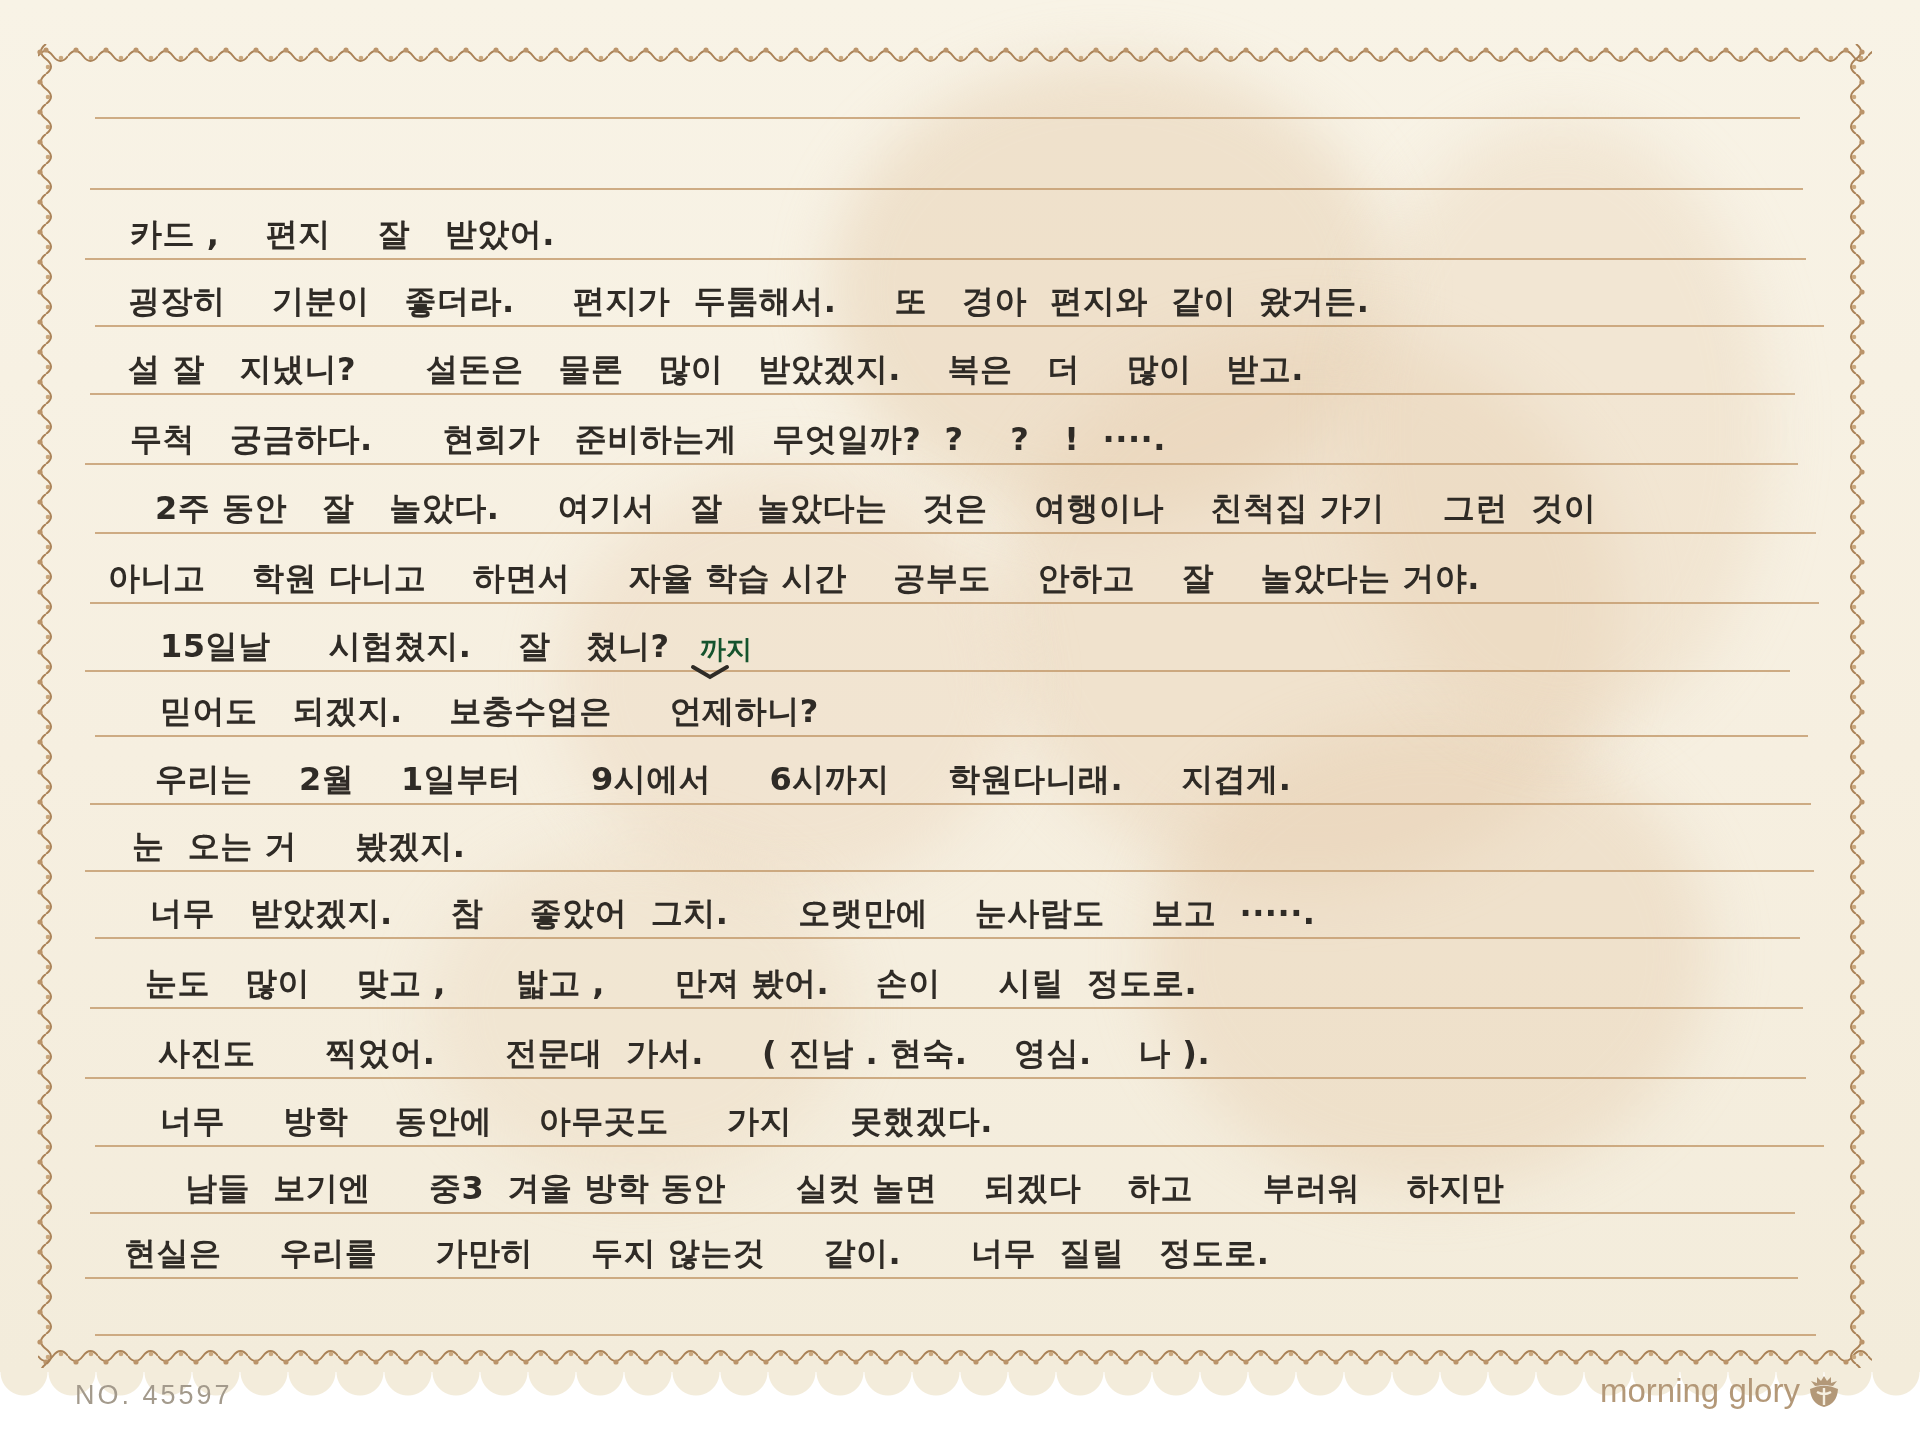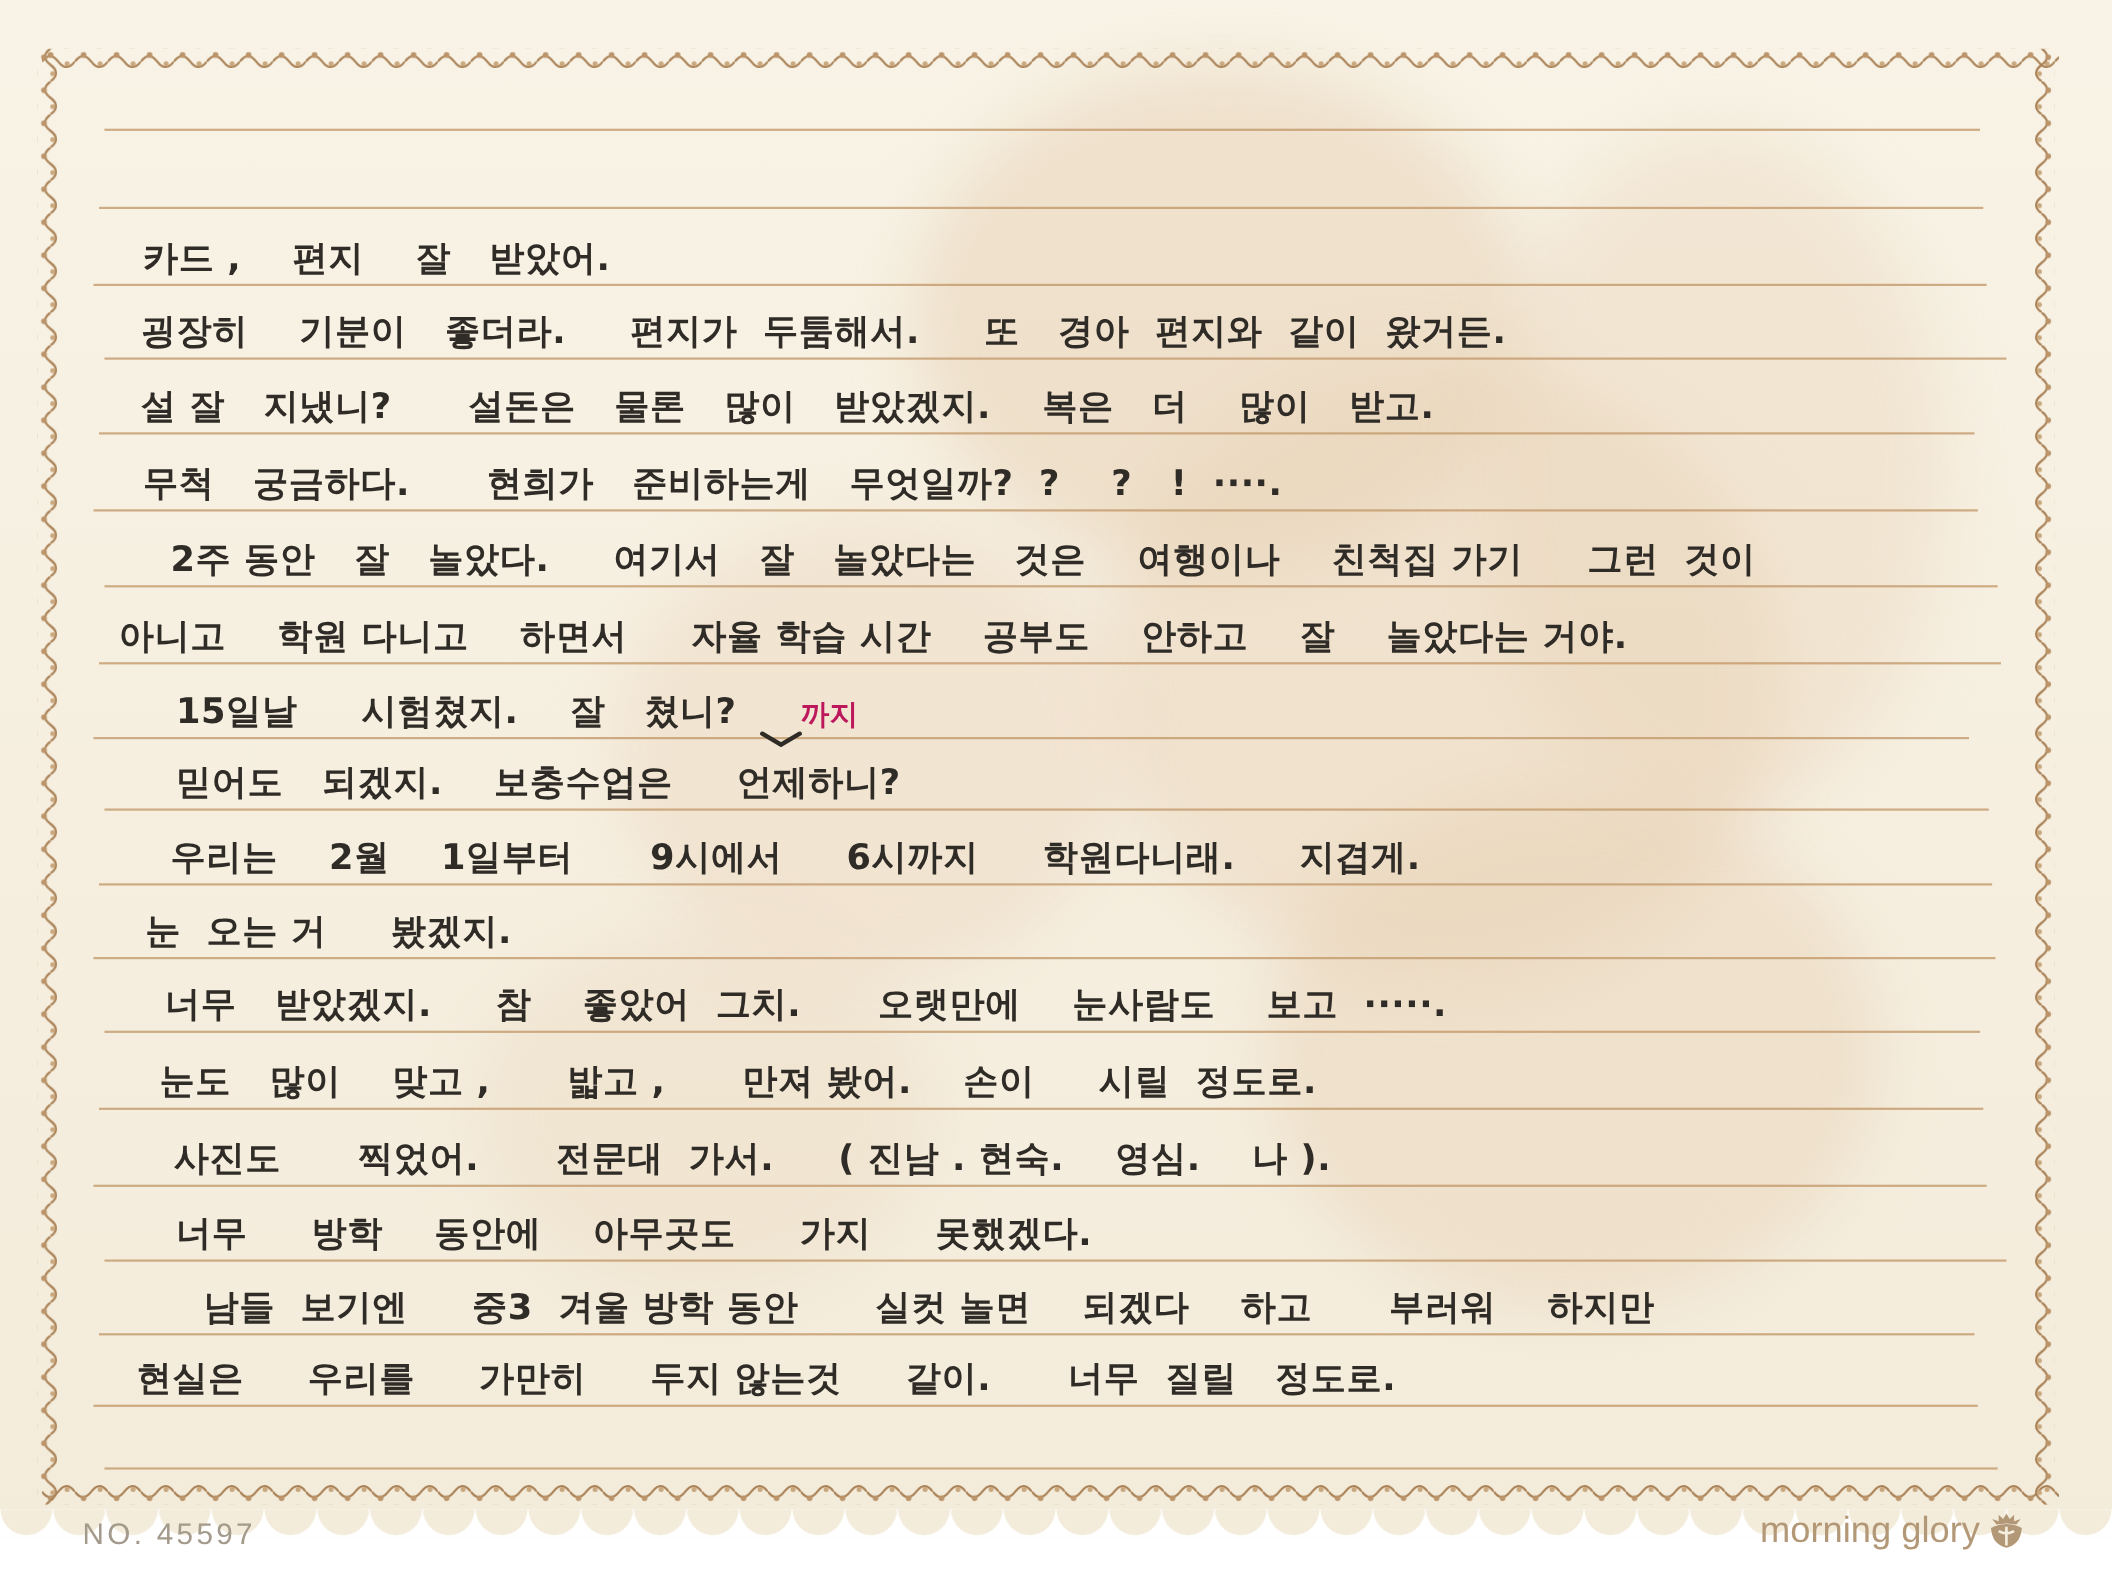--- a/index.html
+++ b/index.html
@@ -14,21 +14,21 @@
   
   .wm{position:absolute;border-radius:50%;filter:blur(28px);pointer-events:none;}
   
   .rule{position:absolute;height:2px;background:#c39a6b;opacity:.8;}
   
   .hand{position:absolute;color:#2f2b26;font-size:32px;line-height:44px;white-space:pre;
     letter-spacing:.5px;font-weight:600;}
   .title{position:absolute;top:68px;left:85px;font-size:54px;line-height:62px;font-weight:700;
     color:#262220;letter-spacing:2px;white-space:pre;}
   .title .name{border-bottom:5px solid #262220;padding-bottom:2px;margin-left:26px;}
-  .insertion{position:absolute;left:728px;top:632px;font-size:26px;font-weight:600;color:#be185d;}
+  .insertion{position:absolute;left:700px;top:632px;font-size:26px;font-weight:600;color:#14532d;}
   .caret{position:absolute;left:690px;top:664px;}
   
   .bstrip{position:absolute;}
   
   .stock-no{position:absolute;left:75px;top:1380px;font-size:27px;color:#a39a8c;
     font-family:"Liberation Sans",sans-serif;letter-spacing:3px;}
   .brand{position:absolute;left:1600px;top:1372px;color:#b39878;font-size:33px;
     font-family:"Liberation Sans",sans-serif;display:flex;align-items:center;gap:4px;}
 </style>
 </head>

